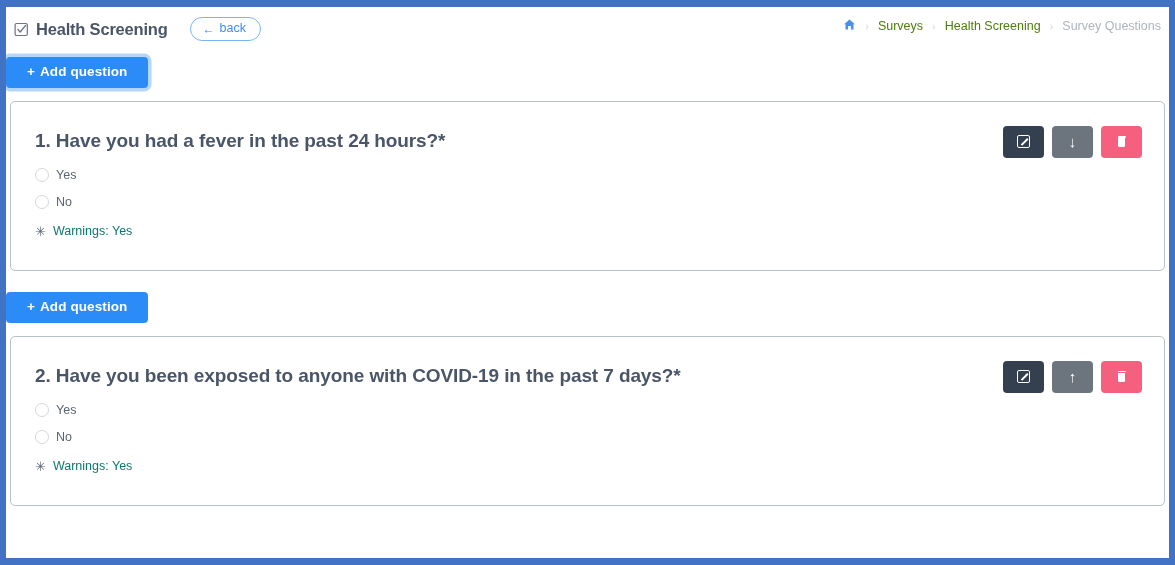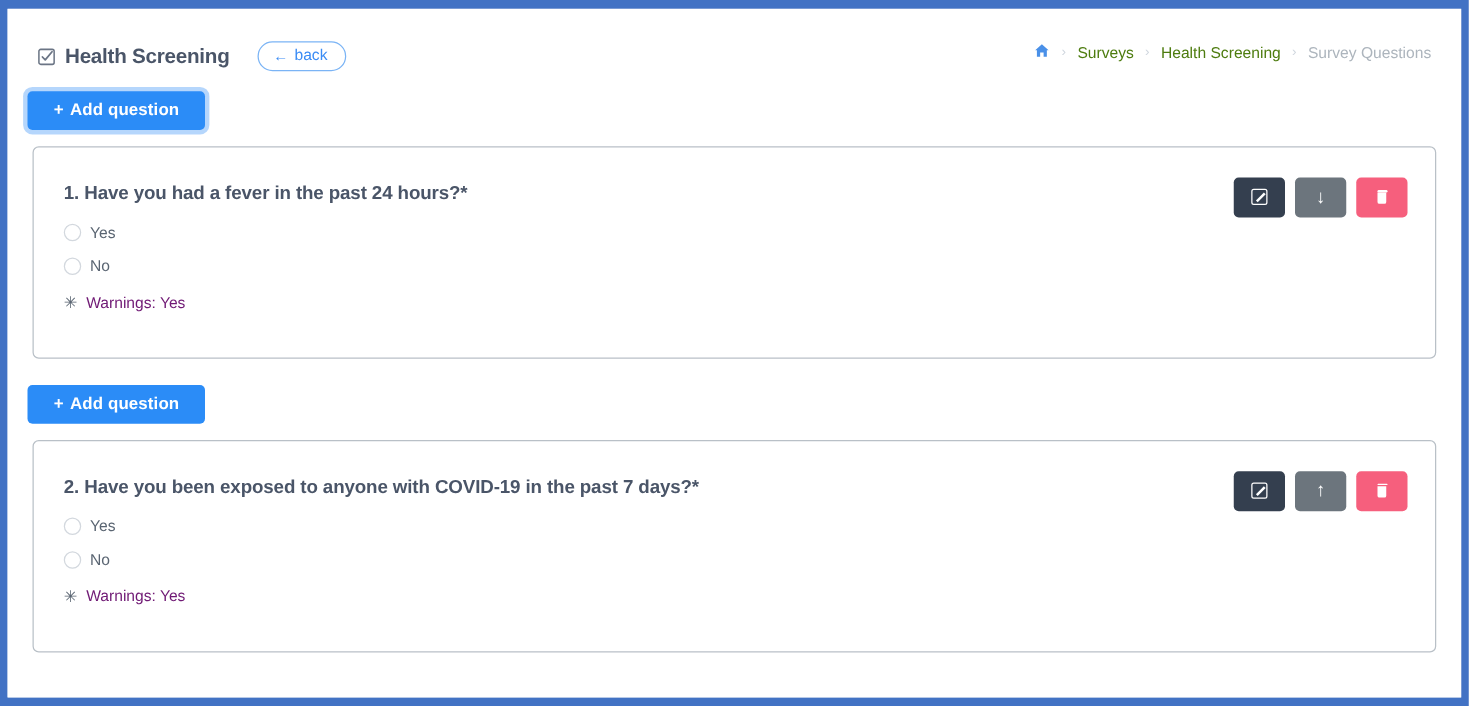--- a/index.html
+++ b/index.html
@@ -25,21 +25,21 @@
     border-top-width: 7px;
     border-bottom-width: 7px;
     overflow: hidden;
   }
 
   .page {
     position: relative;
     width: 100%;
     height: 100%;
     background: #ffffff;
-    padding: 16px;
+    padding: 0;
   }
 
   
   .header {
     display: flex;
     align-items: center;
     padding: 6px 0 0 8px;
     height: 38px;
     position: relative;
   }
@@ -168,21 +168,21 @@
     margin: 13px 4px 0 4px;
     border: 1.3px solid #b9c0c7;
     border-radius: 5px;
     background: #ffffff;
     padding: 28px 22px 24px 24px;
     min-height: 170px;
   }
   .card.second { }
 
   .q-title {
-    font-size: 15px;
+    font-size: 19px;
     font-weight: bold;
     color: #4a5568;
     letter-spacing: -0.1px;
     margin: 0 0 16px 0;
   }
 
   .option {
     display: flex;
     align-items: center;
     gap: 7px;
@@ -210,21 +210,21 @@
   }
   .warn-star {
     font-size: 13px;
     color: #5a6572;
     line-height: 1;
     display: inline-block;
     transform: translateY(0.5px);
   }
   .warn-text {
     font-size: 12.5px;
-    color: #701a75;
+    color: #0f766e;
   }
 
   
   .actions {
     position: absolute;
     top: 24px;
     right: 22px;
     display: flex;
     gap: 8px;
   }

